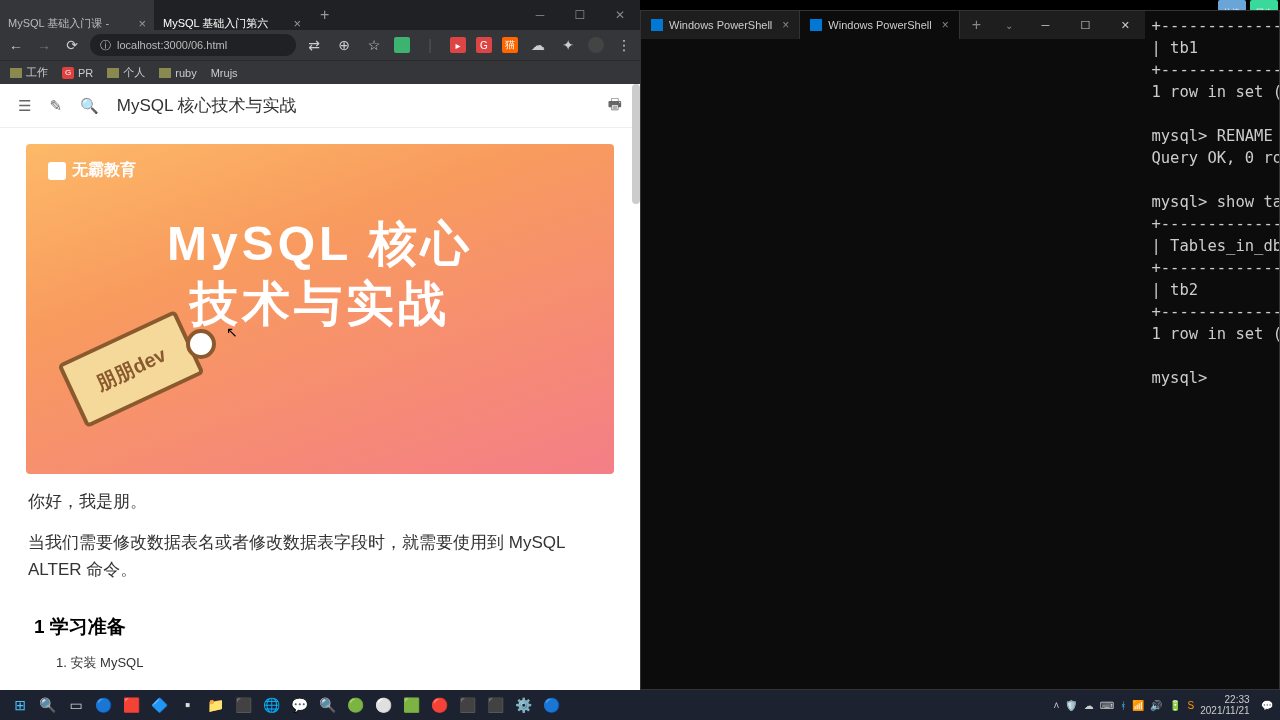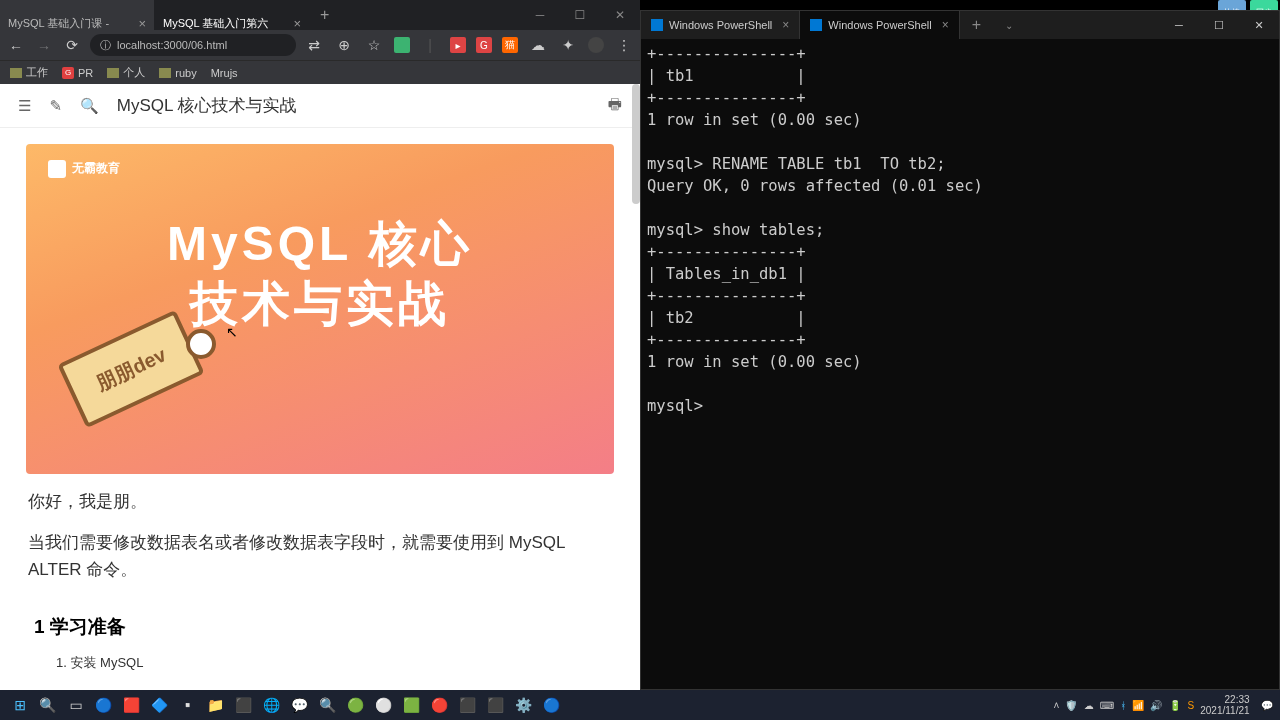--- a/index.html
+++ b/index.html
@@ -28,37 +28,37 @@
 
 
 .content{flex:1;background:#fff;overflow-y:auto;position:relative}
 .doc-toolbar{height:44px;display:flex;align-items:center;padding:0 18px;gap:18px;border-bottom:1px solid #eee}
 .tbic{color:#666;font-size:15px;cursor:pointer}
 .doc-title{flex:1;text-align:left;font-size:17px;color:#333}
 
 .article{padding:16px 26px}
 .h1{font-size:24px;font-weight:700;color:#111;margin:10px 0 18px}
 .banner{width:100%;height:330px;background:linear-gradient(160deg,#fdb968 0%,#f89b5e 35%,#f47e87 100%);border-radius:4px;position:relative;overflow:hidden}
-.brand{position:absolute;top:16px;left:22px;color:#fff;font-size:12px;font-weight:600;display:flex;gap:6px}
+.brand{position:absolute;top:16px;left:22px;color:#fff;font-size:16px;font-weight:600;display:flex;align-items:center;gap:6px}
 .brand-ic{width:18px;height:18px;background:#fff;border-radius:3px}
 .bnr-txt{position:absolute;top:70px;left:0;right:0;text-align:center;color:#fff;font-size:48px;font-weight:800;letter-spacing:4px;line-height:1.25}
 .tag{position:absolute;left:40px;bottom:30px;width:160px;height:160px}
 .tagbody{width:130px;height:70px;background:#f5d99a;border:4px solid #8a5a2e;transform:rotate(-25deg);display:flex;align-items:center;justify-content:center;font-size:20px;color:#8a5a2e;font-weight:700;position:absolute;left:0;top:50px;border-radius:5px}
 .ring{position:absolute;width:30px;height:30px;border-radius:50%;background:#fff;border:4px solid #8a5a2e;left:120px;top:45px}
 .cta{position:absolute;right:32px;bottom:32px;background:#e8453c;color:#fff;font-size:28px;font-weight:700;padding:12px 28px;border-radius:8px;letter-spacing:4px}
 .cursor{position:absolute;top:180px;left:200px;color:#000;font-size:14px}
 
 .para{font-size:17px;color:#333;margin:14px 2px;line-height:1.6}
 .h2{font-size:19px;font-weight:700;margin:30px 8px 14px}
 .ol{padding-left:30px;font-size:13px;color:#333}
 
 .scrollbar{position:absolute;right:0;top:0;width:8px;height:120px;background:#ccc;border-radius:4px}
 
 
-.terminal{position:absolute;left:640px;top:10px;width:640px;height:680px;background:#0c0c0c;display:flex;flex-direction:column;border:1px solid #333}
+.terminal{position:absolute;left:640px;top:10px;width:640px;height:680px;background:#0c0c0c;display:flex;flex-direction:row;border:1px solid #333}
 .term-tabs{height:28px;background:#1e1e1e;display:flex;align-items:center}
 .ttab{height:28px;display:flex;align-items:center;padding:0 10px;font-size:11px;color:#ccc;gap:6px;border-right:1px solid #333}
 .ttab.active{background:#0c0c0c}
 .ttab-ic{width:12px;height:12px;background:#0078d4}
 .ttab-close{color:#888;font-size:12px;margin-left:4px;cursor:pointer}
 .ttab-add{padding:0 12px;color:#888;font-size:16px;cursor:pointer}
 .term-ctrl{margin-left:auto;display:flex}
 .tcbtn{width:40px;height:28px;display:flex;align-items:center;justify-content:center;color:#ccc;font-size:11px}
 
 .term-body{flex:1;padding:4px 6px;font-family:Consolas,monospace;font-size:15.5px;line-height:1.42;color:#ccc;white-space:pre;overflow:hidden}

